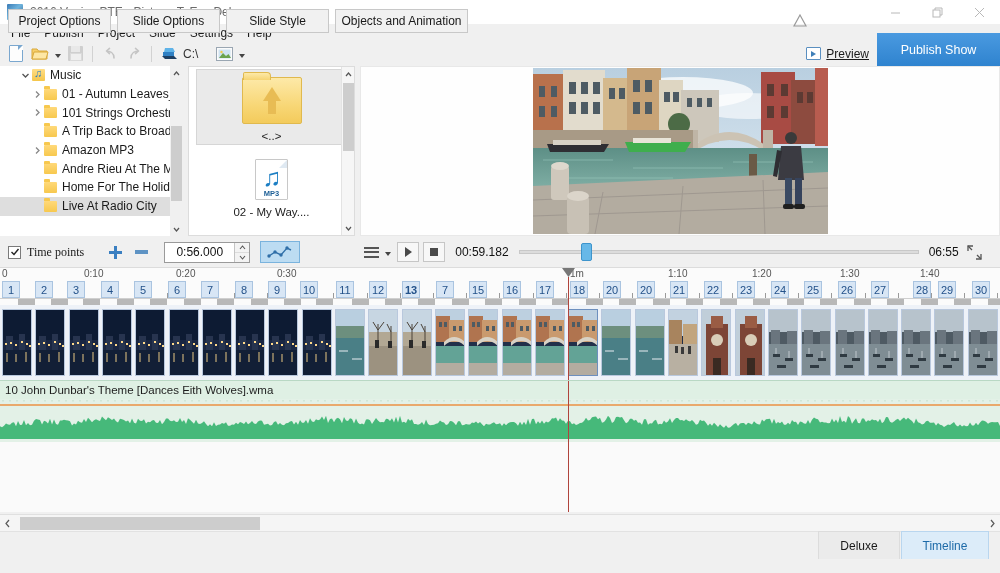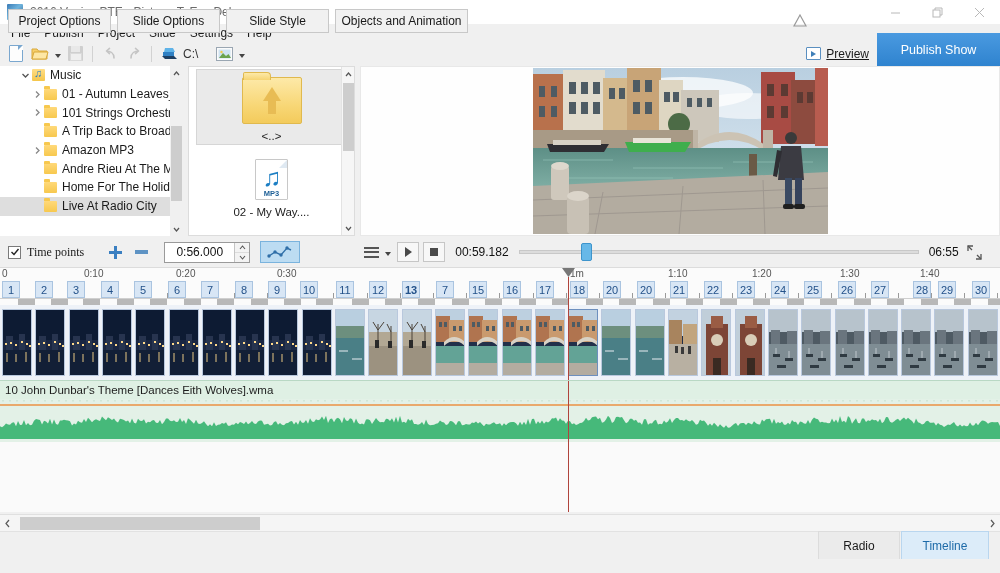--- a/index.html
+++ b/index.html
@@ -1436,16 +1436,16 @@
   <div class="bottom"></div>
   <div class="bbtn" style="left:8px;width:103px">Project Options</div>
   <div class="bbtn" style="left:117px;width:103px">Slide Options</div>
   <div class="bbtn" style="left:226px;width:103px">Slide Style</div>
   <div class="bbtn" style="left:335px;width:133px">Objects and Animation</div>
   <div class="warn-ico">
     <svg width="14" height="13" viewBox="0 0 14 13">
         <path d="M7 1 L13 12 L1 12 Z" fill="none" stroke="#9a9a9a" stroke-width="1.2"></path>
       </svg>
   </div>
-  <div class="vtab inactive" style="left:818px;width:82px">Radio</div>
+  <div class="vtab inactive" style="left:818px;width:82px">Deluxe</div>
   <div class="vtab active" style="left:901px;width:88px">Timeline</div>
 
 </div>
 
 </body></html>

